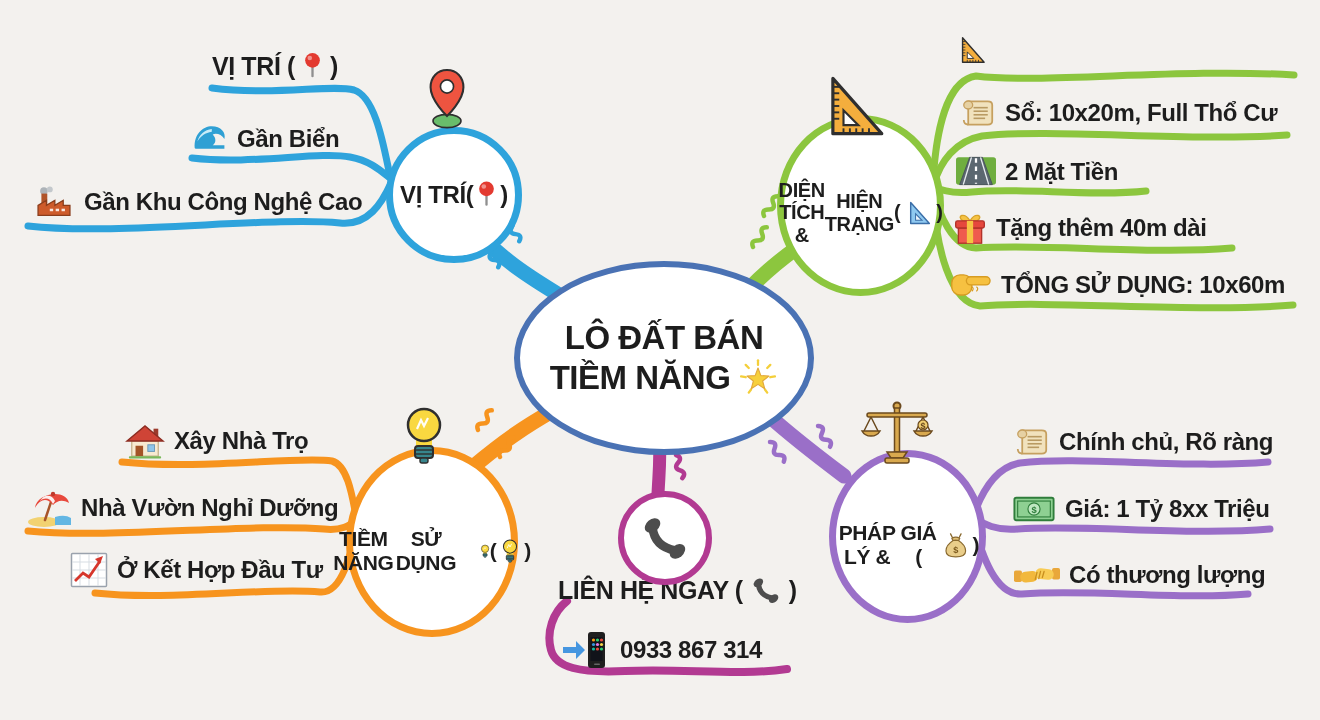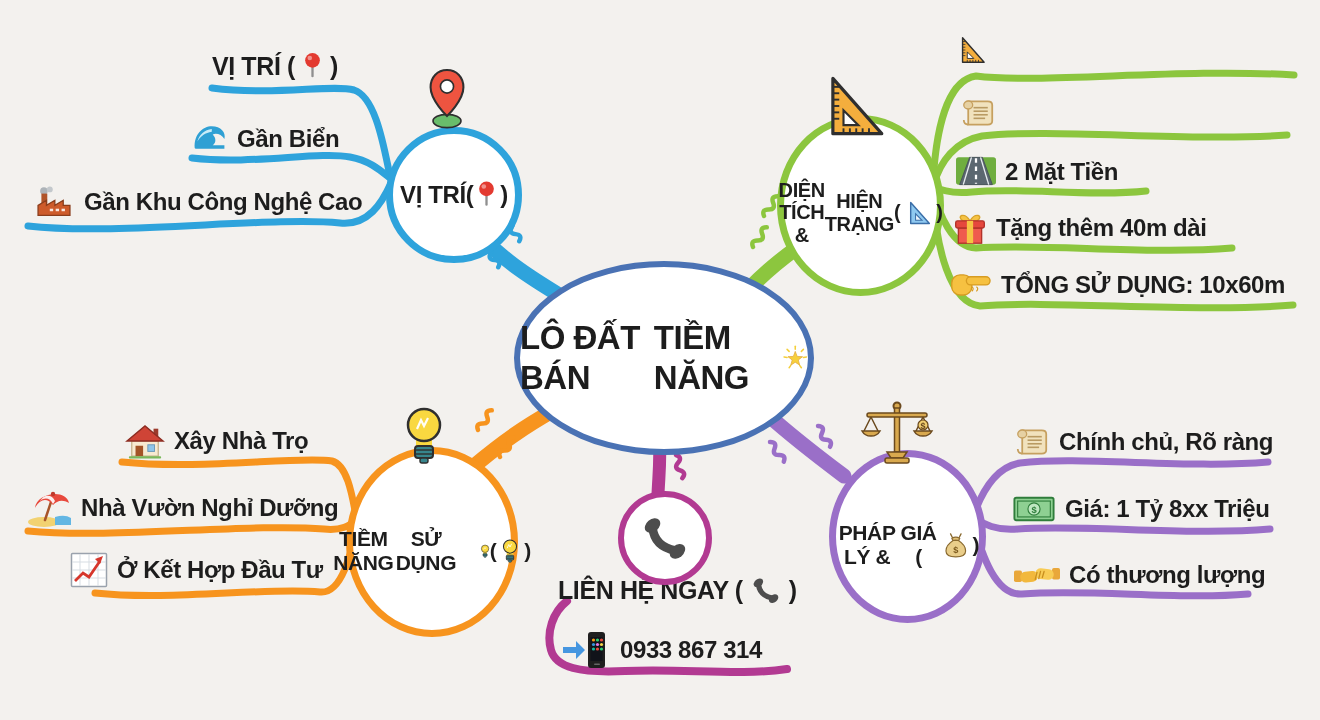--- a/index.html
+++ b/index.html
@@ -10,21 +10,21 @@
        white-space:nowrap;z-index:2;font-weight:700;font-size:24px;letter-spacing:-0.4px}
   .hd{font-size:25px}
   .row .ic{flex:0 0 auto}
   .node{position:absolute;background:#fff;border-radius:50%;display:flex;flex-direction:row;
         align-items:center;justify-content:center;text-align:center;z-index:3;font-weight:700;
         letter-spacing:-0.4px;line-height:1.12}
   .paren{display:flex;align-items:center;gap:5px;justify-content:center}
   .l2{display:flex;align-items:center;gap:21px;justify-content:center}
   .topicon{position:absolute;z-index:4}
   .ellipse{position:absolute;left:514px;top:261px;width:288px;height:182px;background:#fff;
-           border:6px solid #4a72b4;border-radius:50%;display:flex;flex-direction:row;
+           border:6px solid #4a72b4;border-radius:50%;display:flex;flex-direction:column;
            align-items:center;justify-content:center;z-index:3;font-weight:700;font-size:33px;
            letter-spacing:-0.5px;line-height:1.22}
   .t2{display:flex;align-items:center;gap:8px}
   .defs{position:absolute;width:0;height:0;overflow:hidden}
 </style>
 </head>
 <body>
 
 <svg class="defs" aria-hidden="true">
   <symbol id="i-map-pin" viewBox="0 0 56 76">
@@ -314,20 +314,21 @@
   <div class="row hd" style="left:956px;top:50px">
     <svg class="ic" width="30" height="30">
         <use href="#i-ruler-orange"></use>
       </svg>
 
   </div>
   <div class="row" style="left:960px;top:113px">
     <svg class="ic" width="36" height="32">
         <use href="#i-scroll"></use>
       </svg>
+    <span>Sổ: 10x20m, Full Thổ Cư</span>
   </div>
   <div class="row" style="left:956px;top:171px">
     <svg class="ic" width="40" height="31">
         <use href="#i-road"></use>
       </svg>
     <span>2 Mặt Tiền</span>
   </div>
   <div class="row" style="left:953px;top:228px">
     <svg class="ic" width="34" height="36">
         <use href="#i-gift"></use>

